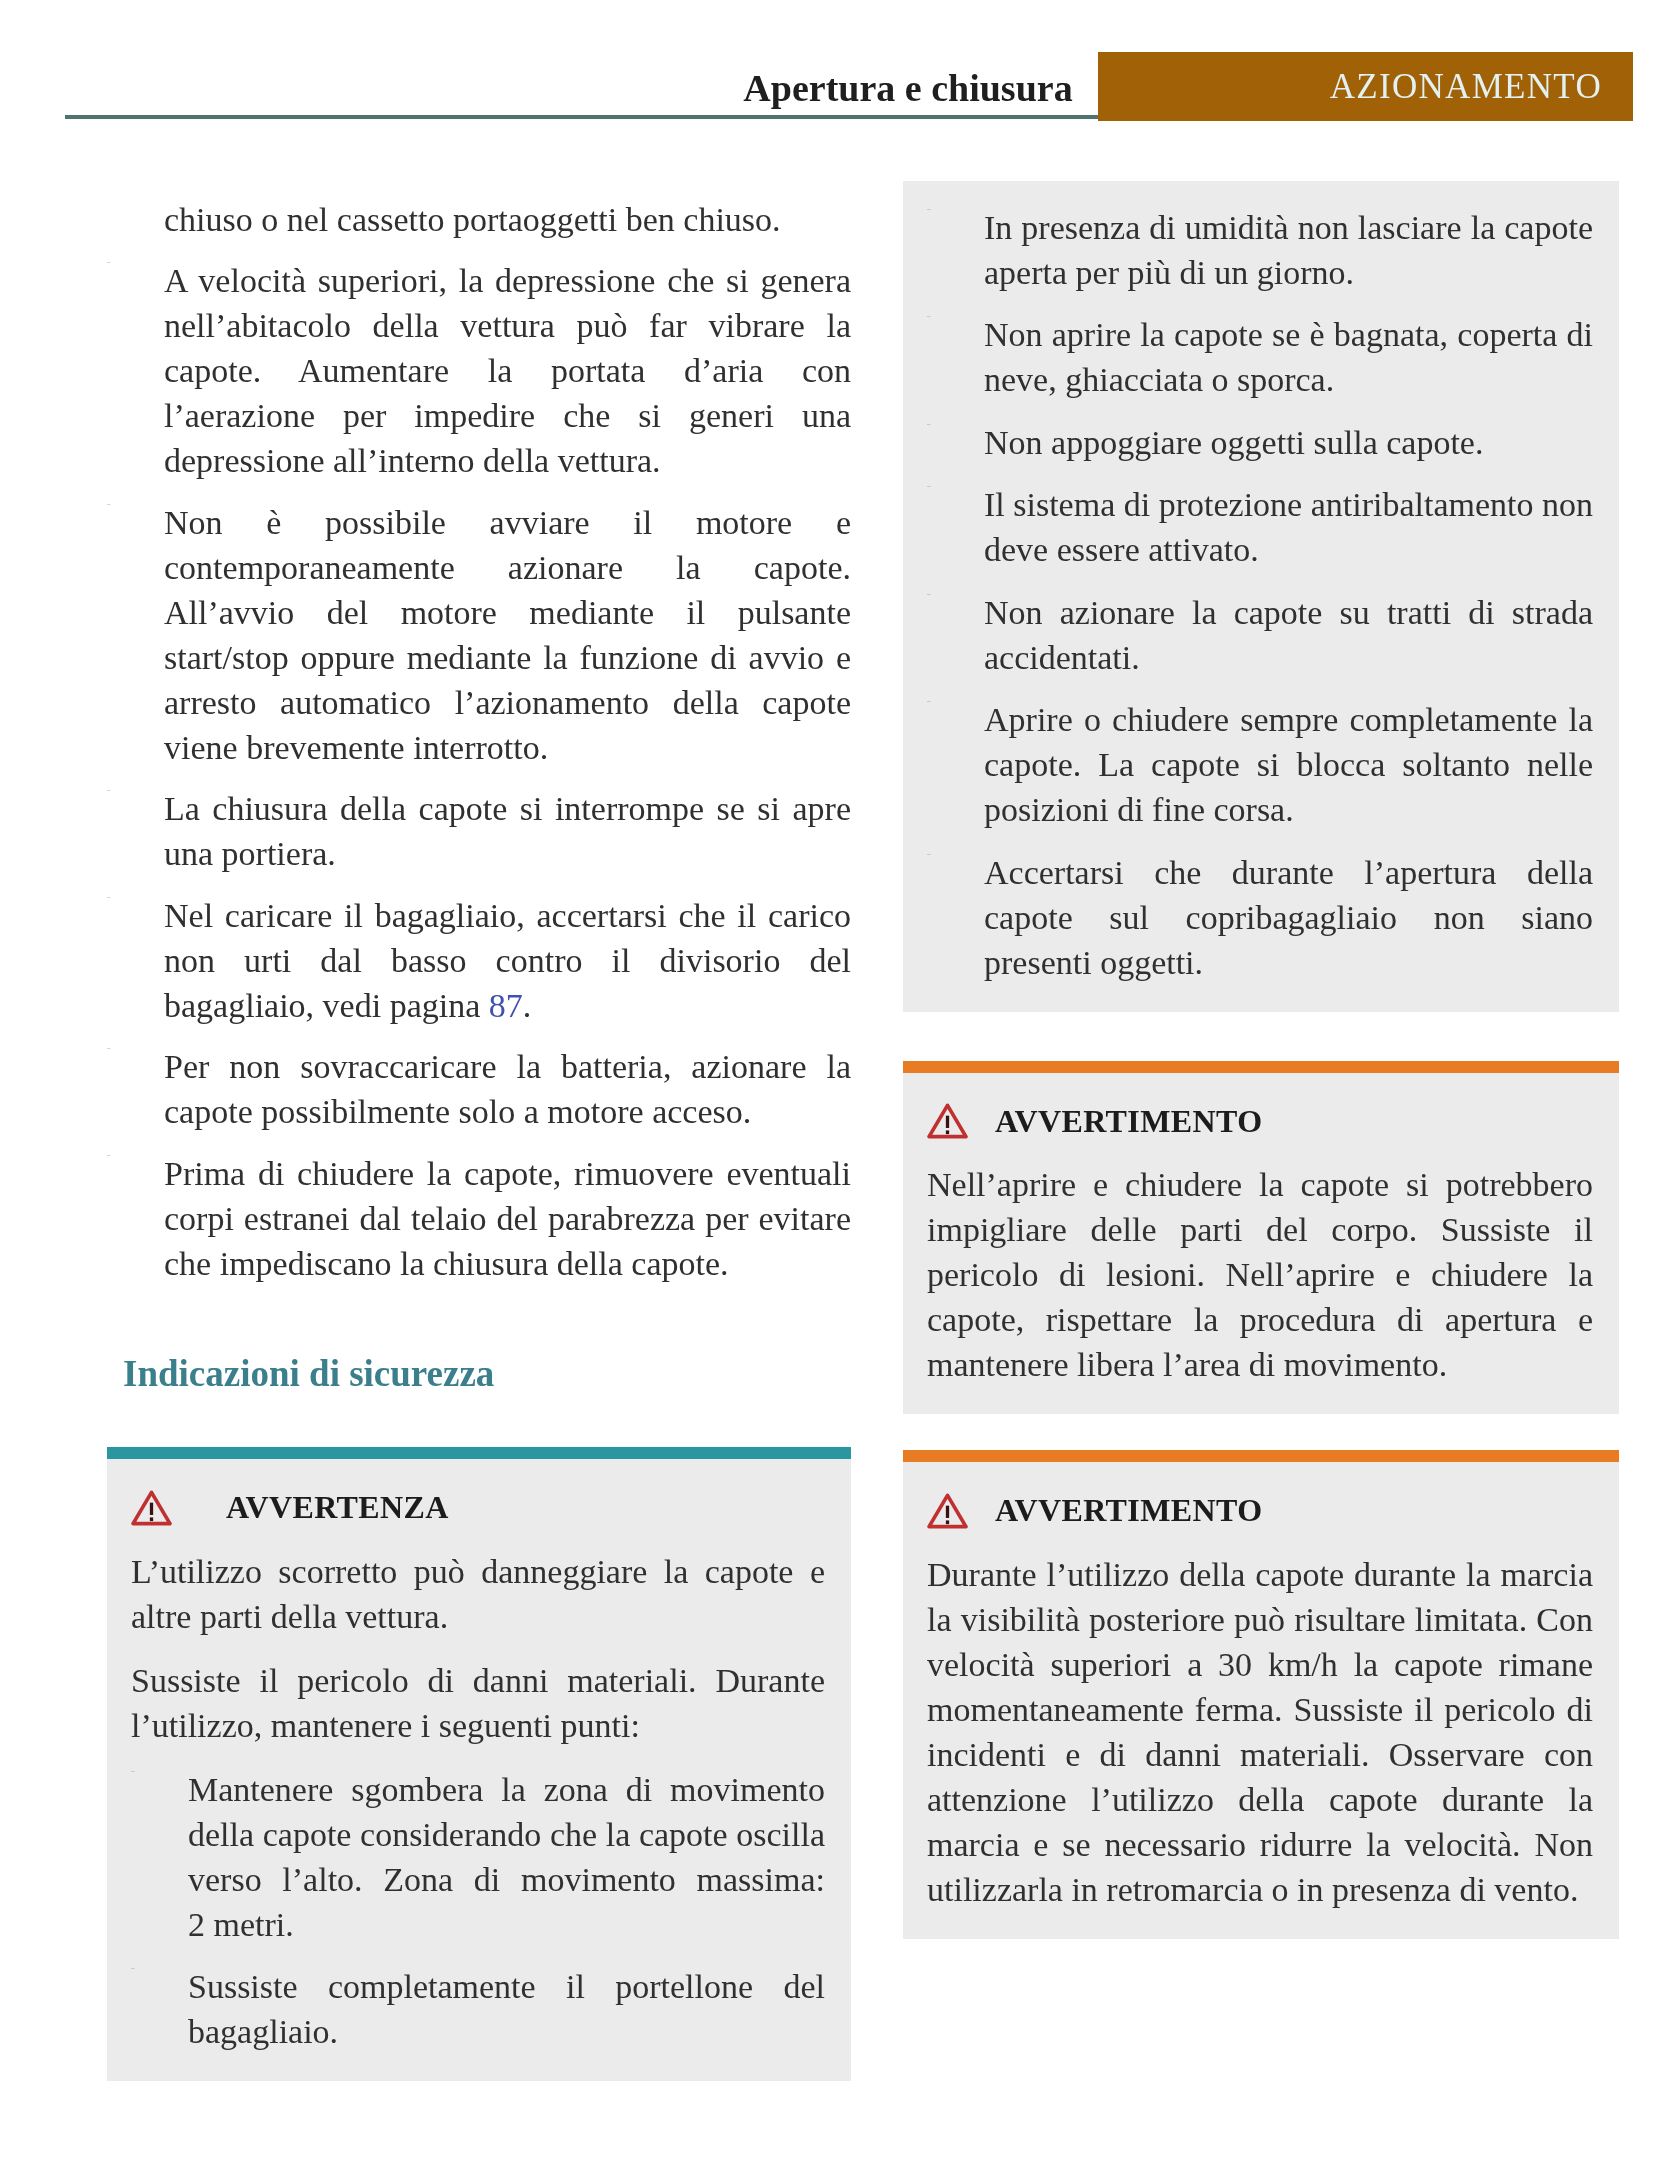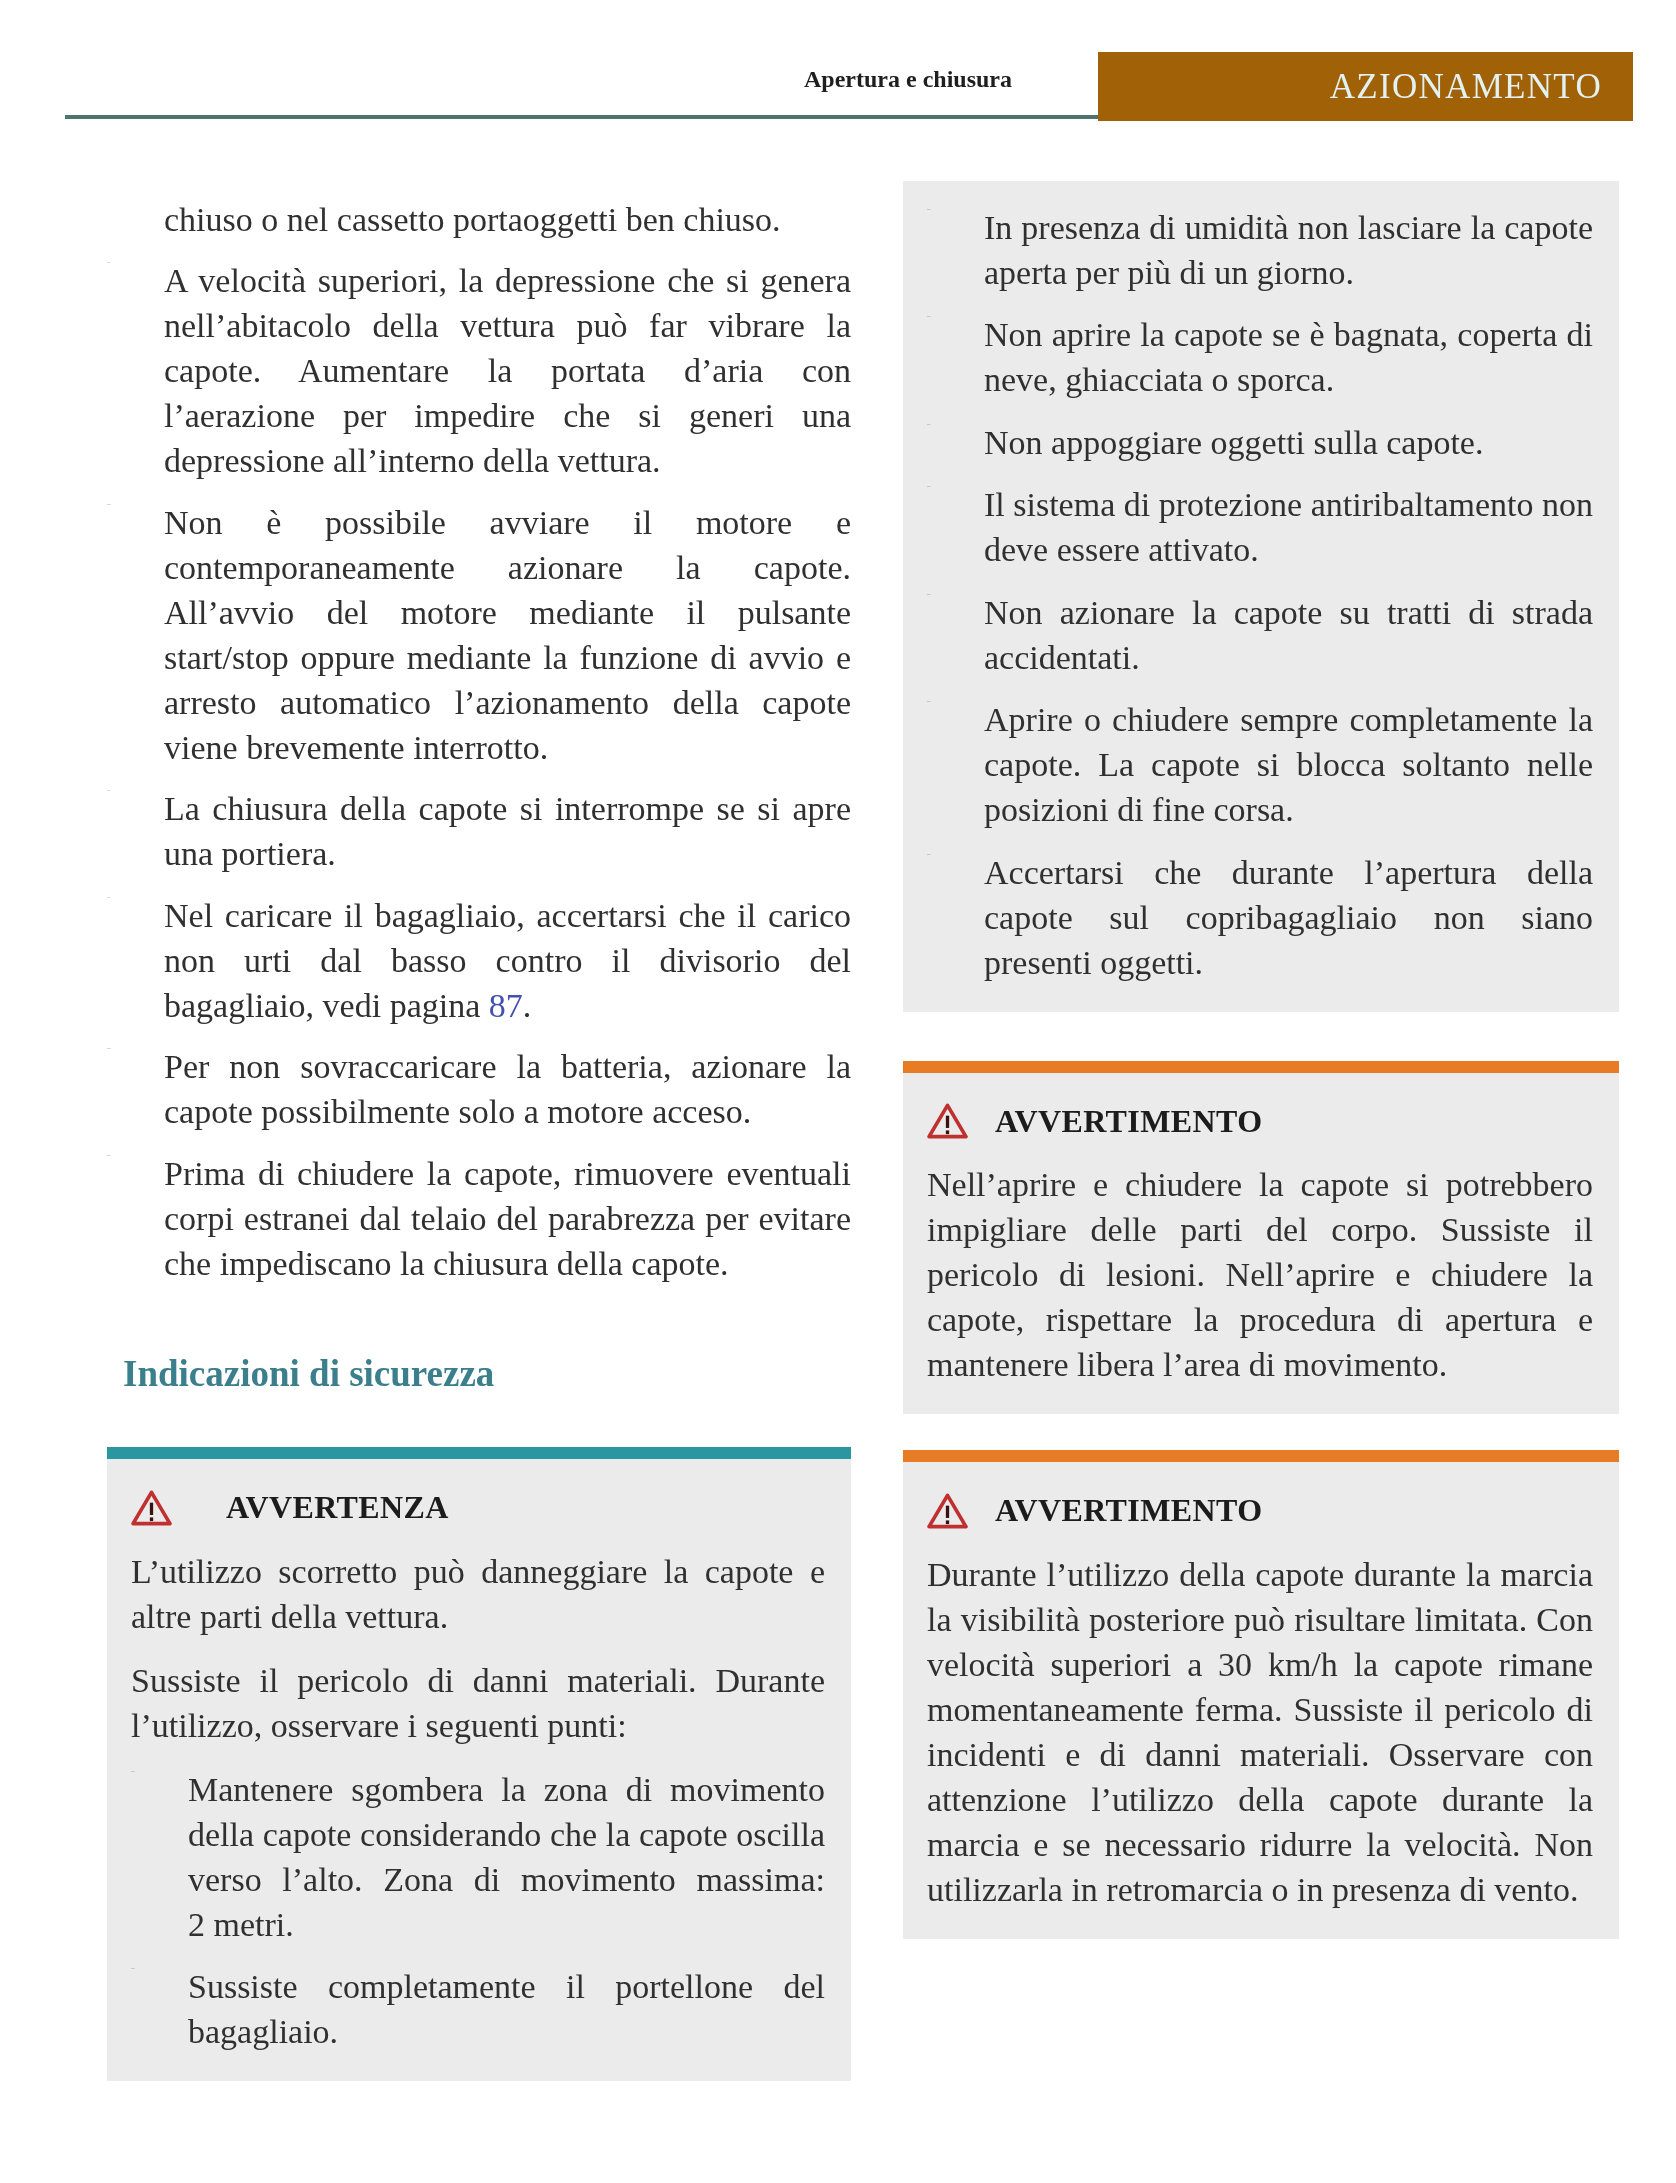--- a/index.html
+++ b/index.html
@@ -3,21 +3,21 @@
 <meta charset="utf-8">
 <style>
   html,body{margin:0;padding:0;background:#ffffff;}
   body{width:1677px;height:2389px;position:relative;overflow:hidden;
        font-family:"Liberation Serif","DejaVu Serif",serif;color:#303030;}
   .page{position:absolute;inset:0;}
 
   
   .hdr-rule{position:absolute;left:65px;top:115px;width:1568px;height:3.9px;background:#50736f;}
   .hdr-title{position:absolute;top:66px;left:908px;transform:translateX(-50%);
-             font-size:24px;font-weight:bold;color:#1f1f1f;white-space:nowrap;}
+             font-size:38px;font-weight:bold;color:#1f1f1f;white-space:nowrap;}
   .hdr-tab{position:absolute;left:1098px;top:52px;width:535px;height:69px;background:#a16207;
            display:flex;align-items:center;justify-content:flex-end;box-sizing:border-box;
            padding-right:31px;font-size:35px;letter-spacing:1.3px;color:#e2f1f1;}
 
   
   .content{position:absolute;left:107px;top:181px;width:1513px;display:flex;gap:52px;}
   .col-left{width:744px;}
   .col-right{width:716px;}
   .body-text, .col-left p, .col-right p, .b-txt{font-size:34px;line-height:45px;}
   p{margin:16px;}
@@ -99,21 +99,21 @@
         <div class="warn-head">
           <svg class="warn-tri" viewBox="0 0 100 90">
             <path d="M50 7 L95 83 L5 83 Z" fill="none" stroke="#c03030" stroke-width="9" stroke-linejoin="round"></path>
             <rect x="46" y="32" width="8" height="30" fill="#3a1010"></rect>
             <rect x="46" y="68" width="8" height="9" fill="#3a1010"></rect>
           </svg>
           <span class="warn-label"></span>
           <span class="warn-label">AVVERTENZA</span>
         </div>
         <p>L’utilizzo scorretto può danneggiare la capote e altre parti della vettura.</p>
-        <p>Sussiste il pericolo di danni materiali. Durante l’utilizzo, osservare i seguenti punti:</p>
+        <p>Sussiste il pericolo di danni materiali. Durante l’utilizzo, mantenere i seguenti punti:</p>
         <ul class="blist">
           <li>
             <span class="b-dash">–</span>
             <span class="b-txt">Mantenere sgombera la zona di movimento della capote considerando che la capote oscilla verso l’alto. Zona di movimento massima: 2&nbsp;metri.</span>
           </li>
           <li>
             <span class="b-dash">–</span>
             <span class="b-txt">Sussiste completamente il portellone del bagagliaio.</span>
           </li>
         </ul>

